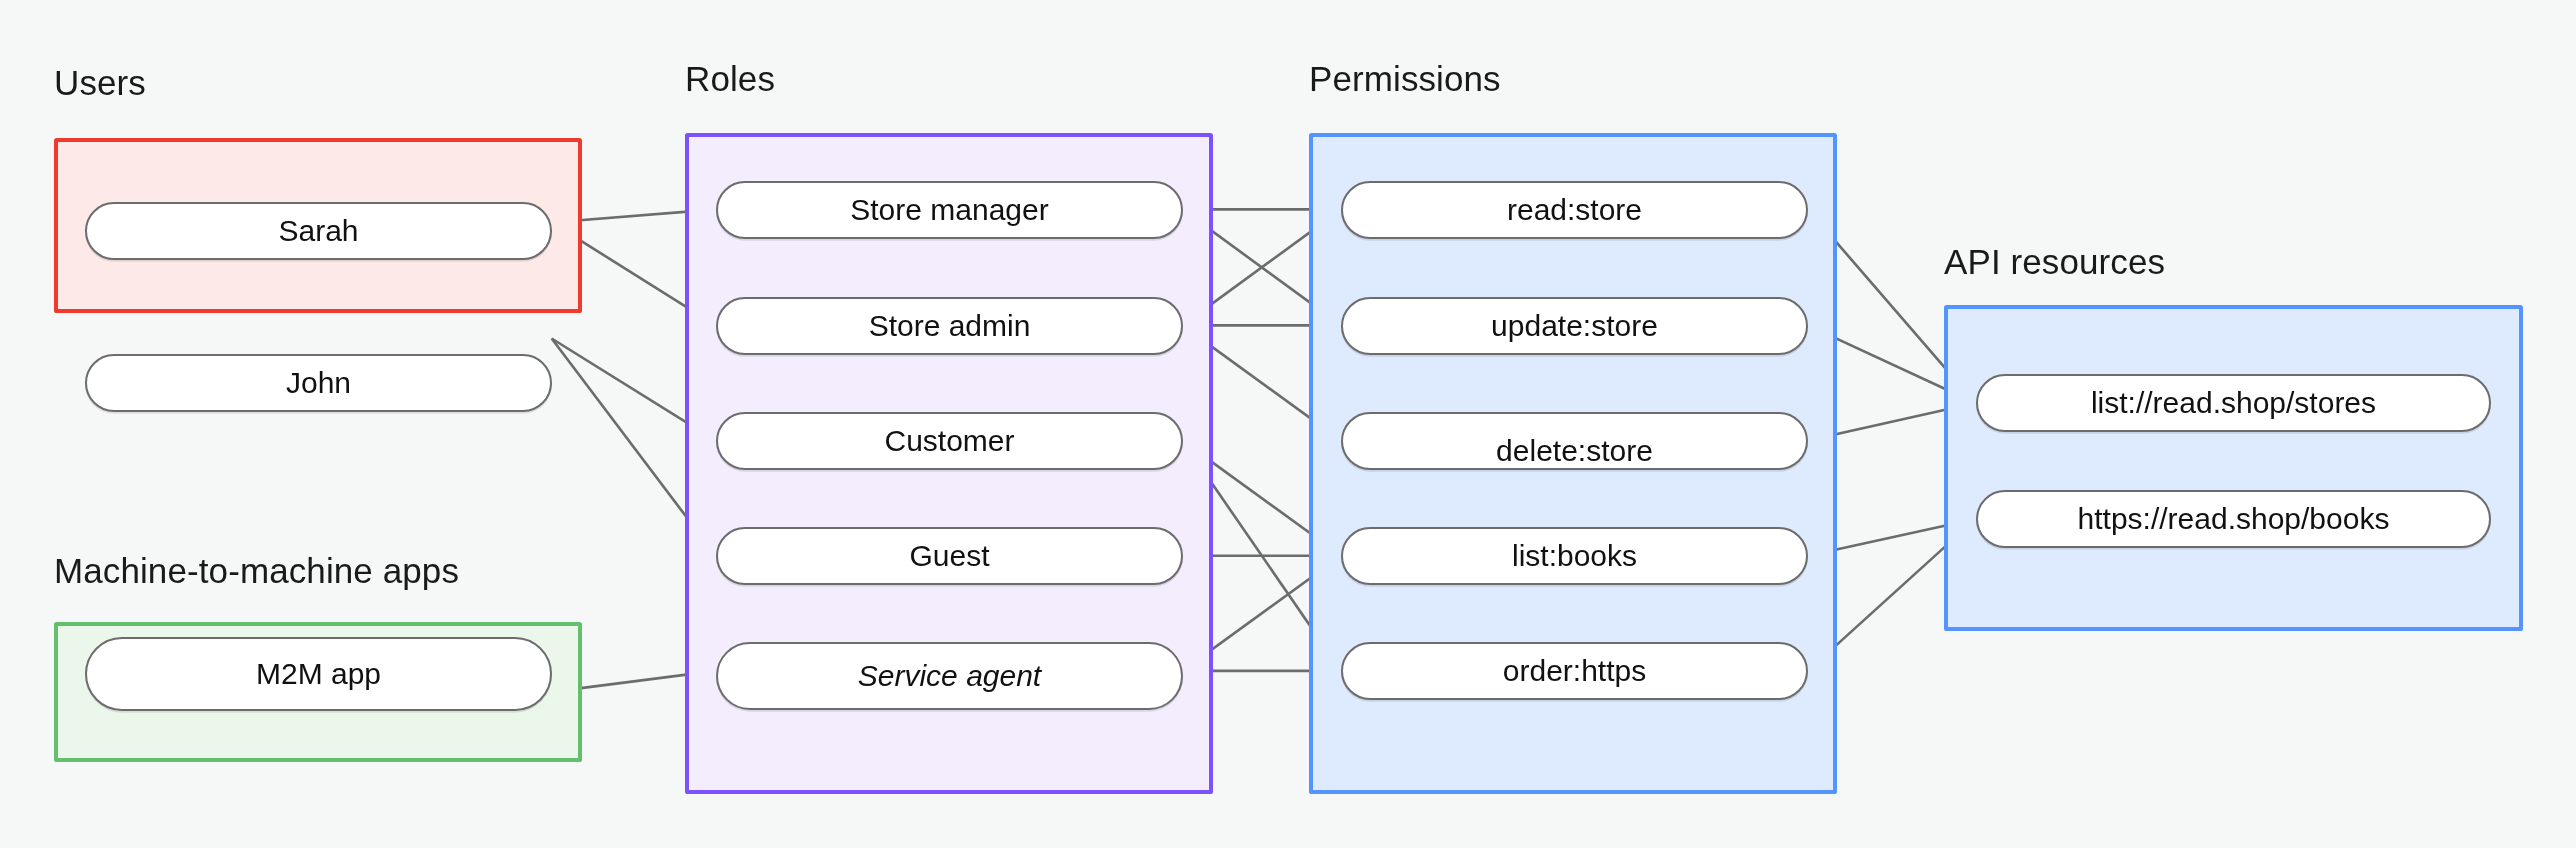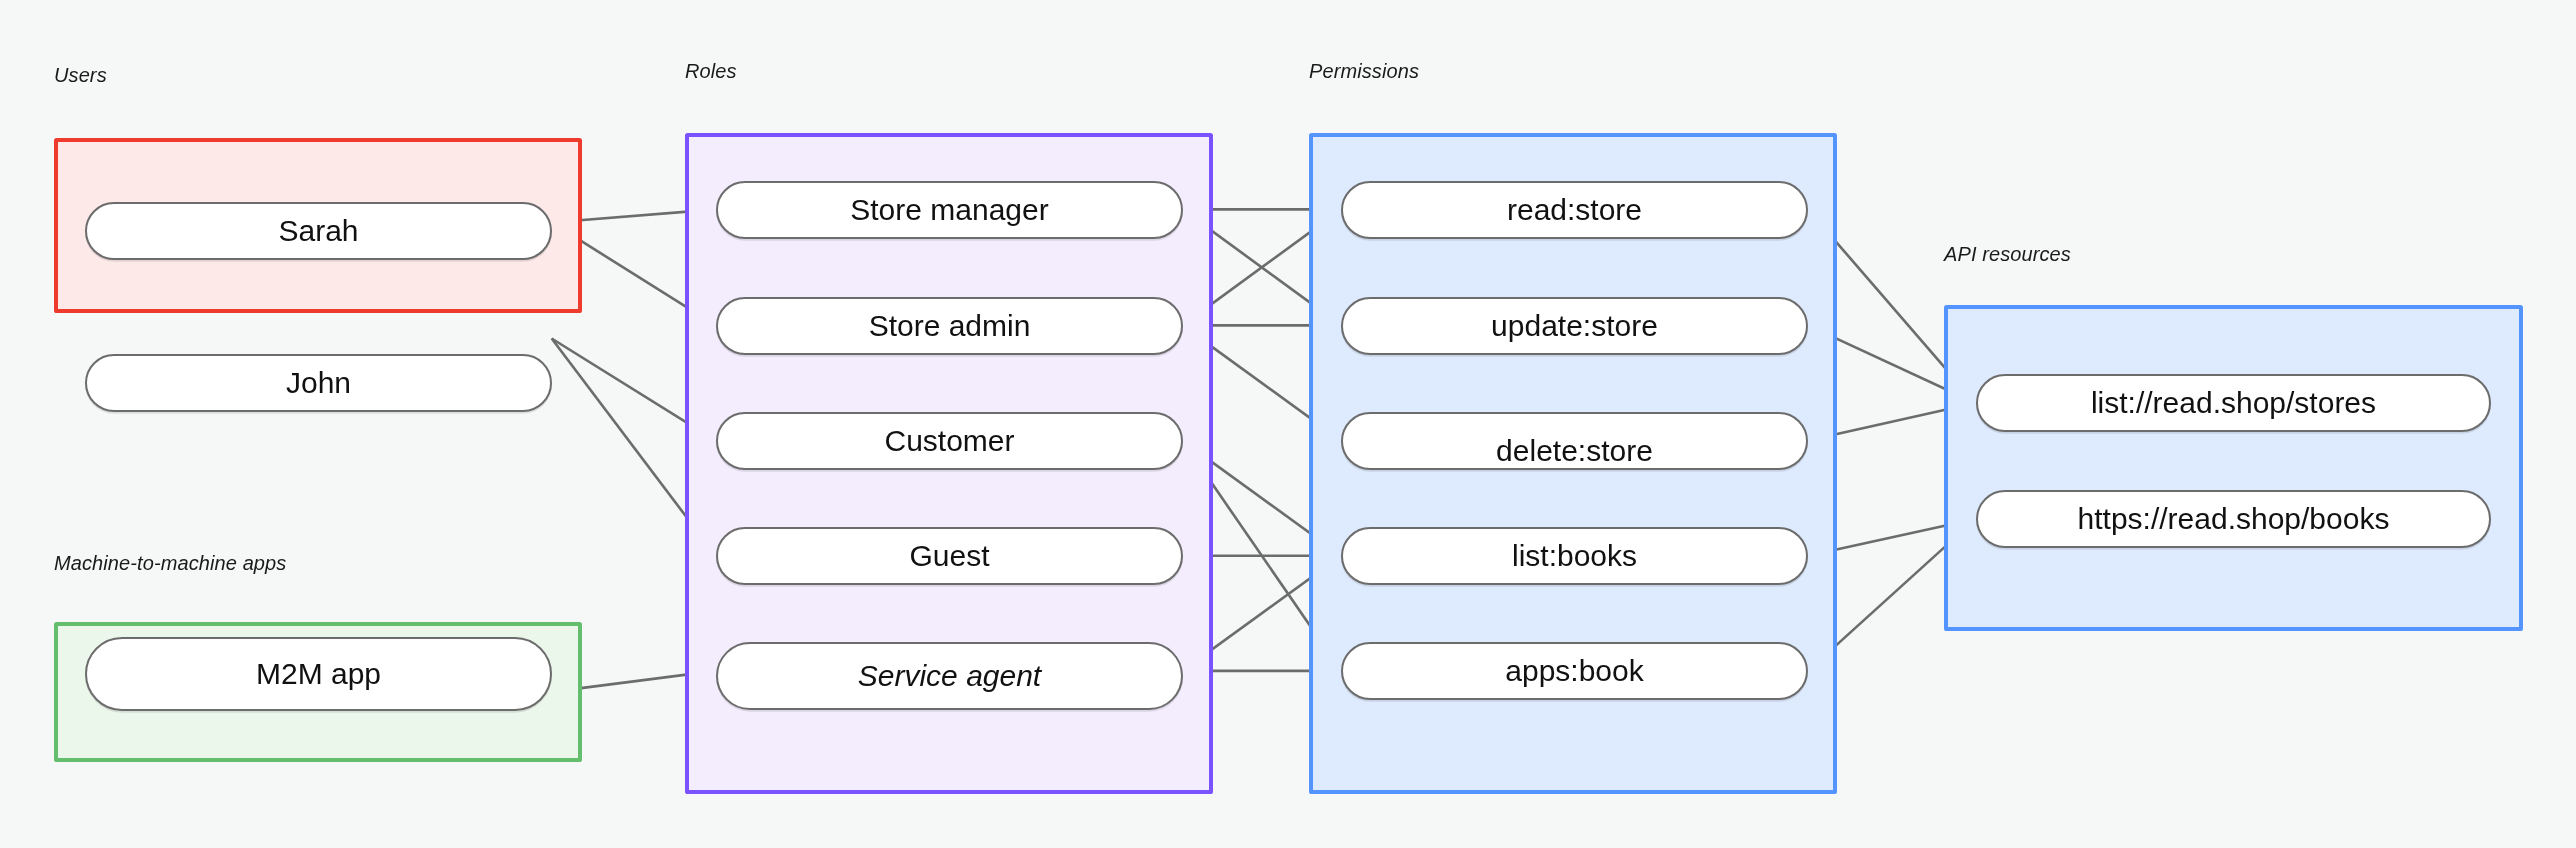--- a/index.html
+++ b/index.html
@@ -21,26 +21,25 @@
   #edge-layer {
     position: absolute;
     left: 0;
     top: 0;
     width: 2576px;
     height: 848px;
     pointer-events: none;
   }
   .group-title {
     position: absolute;
-    font-size: 20px;
+    font-size: 35px;
     color: #1a1a1a;
     letter-spacing: 0.1px;
     white-space: nowrap;
     line-height: 1;
-    font-style: italic;
   }
   .group-box {
     position: absolute;
     box-sizing: border-box;
     border-width: 4.4px;
     border-style: solid;
     border-radius: 2.6px;
   }
   .group-users   { border-color: #ef3b2d; background: #fdeae8; }
   .group-m2m     { border-color: #63be6e; background: #ecf7ec; }
@@ -145,21 +144,21 @@
       <div class="node" style="left: 1341px; top: 297px; width: 467px; height: 58px;">
         <span class="node-label">update:store</span>
       </div>
       <div class="node" style="left: 1341px; top: 412px; width: 467px; height: 58px; align-items: flex-end;">
         <span class="node-label">delete:store</span>
       </div>
       <div class="node" style="left: 1341px; top: 527px; width: 467px; height: 58px;">
         <span class="node-label">list:books</span>
       </div>
       <div class="node" style="left: 1341px; top: 642px; width: 467px; height: 58px;">
-        <span class="node-label">apps:book</span>
+        <span class="node-label">order:https</span>
       </div>
       <div class="node" style="left: 1976px; top: 374px; width: 515px; height: 58px;">
         <span class="node-label">list://read.shop/stores</span>
       </div>
       <div class="node" style="left: 1976px; top: 490px; width: 515px; height: 58px;">
         <span class="node-label">https://read.shop/books</span>
       </div>
     </div>
 </div>
 

